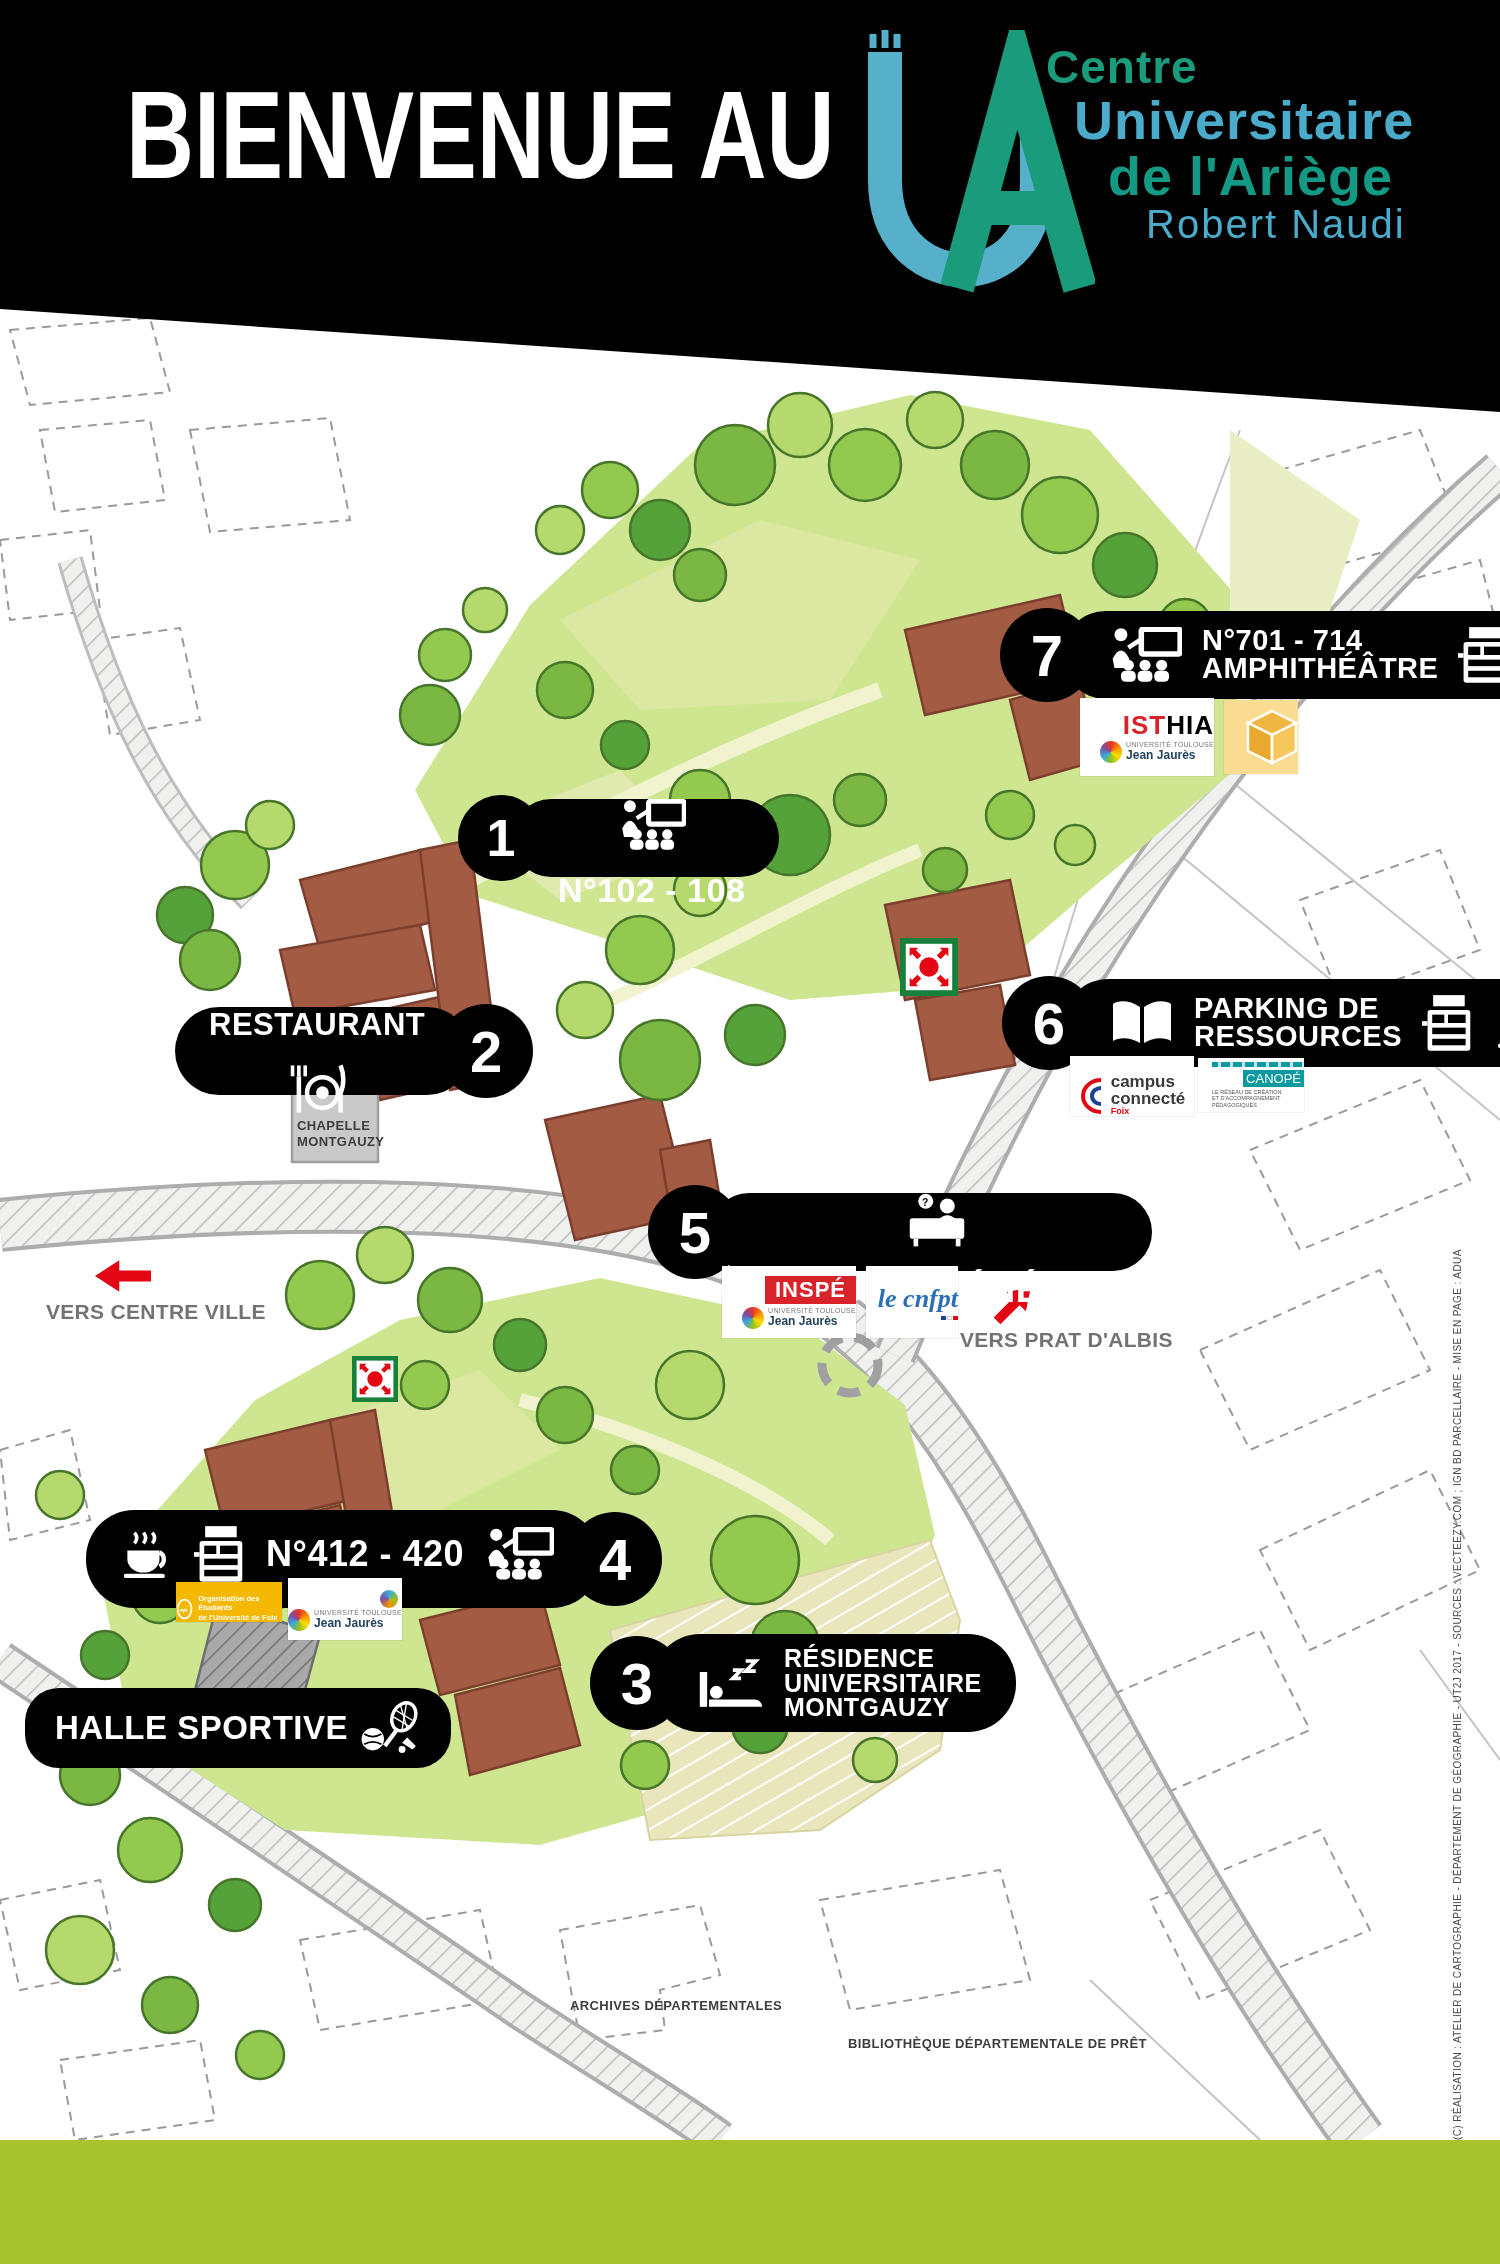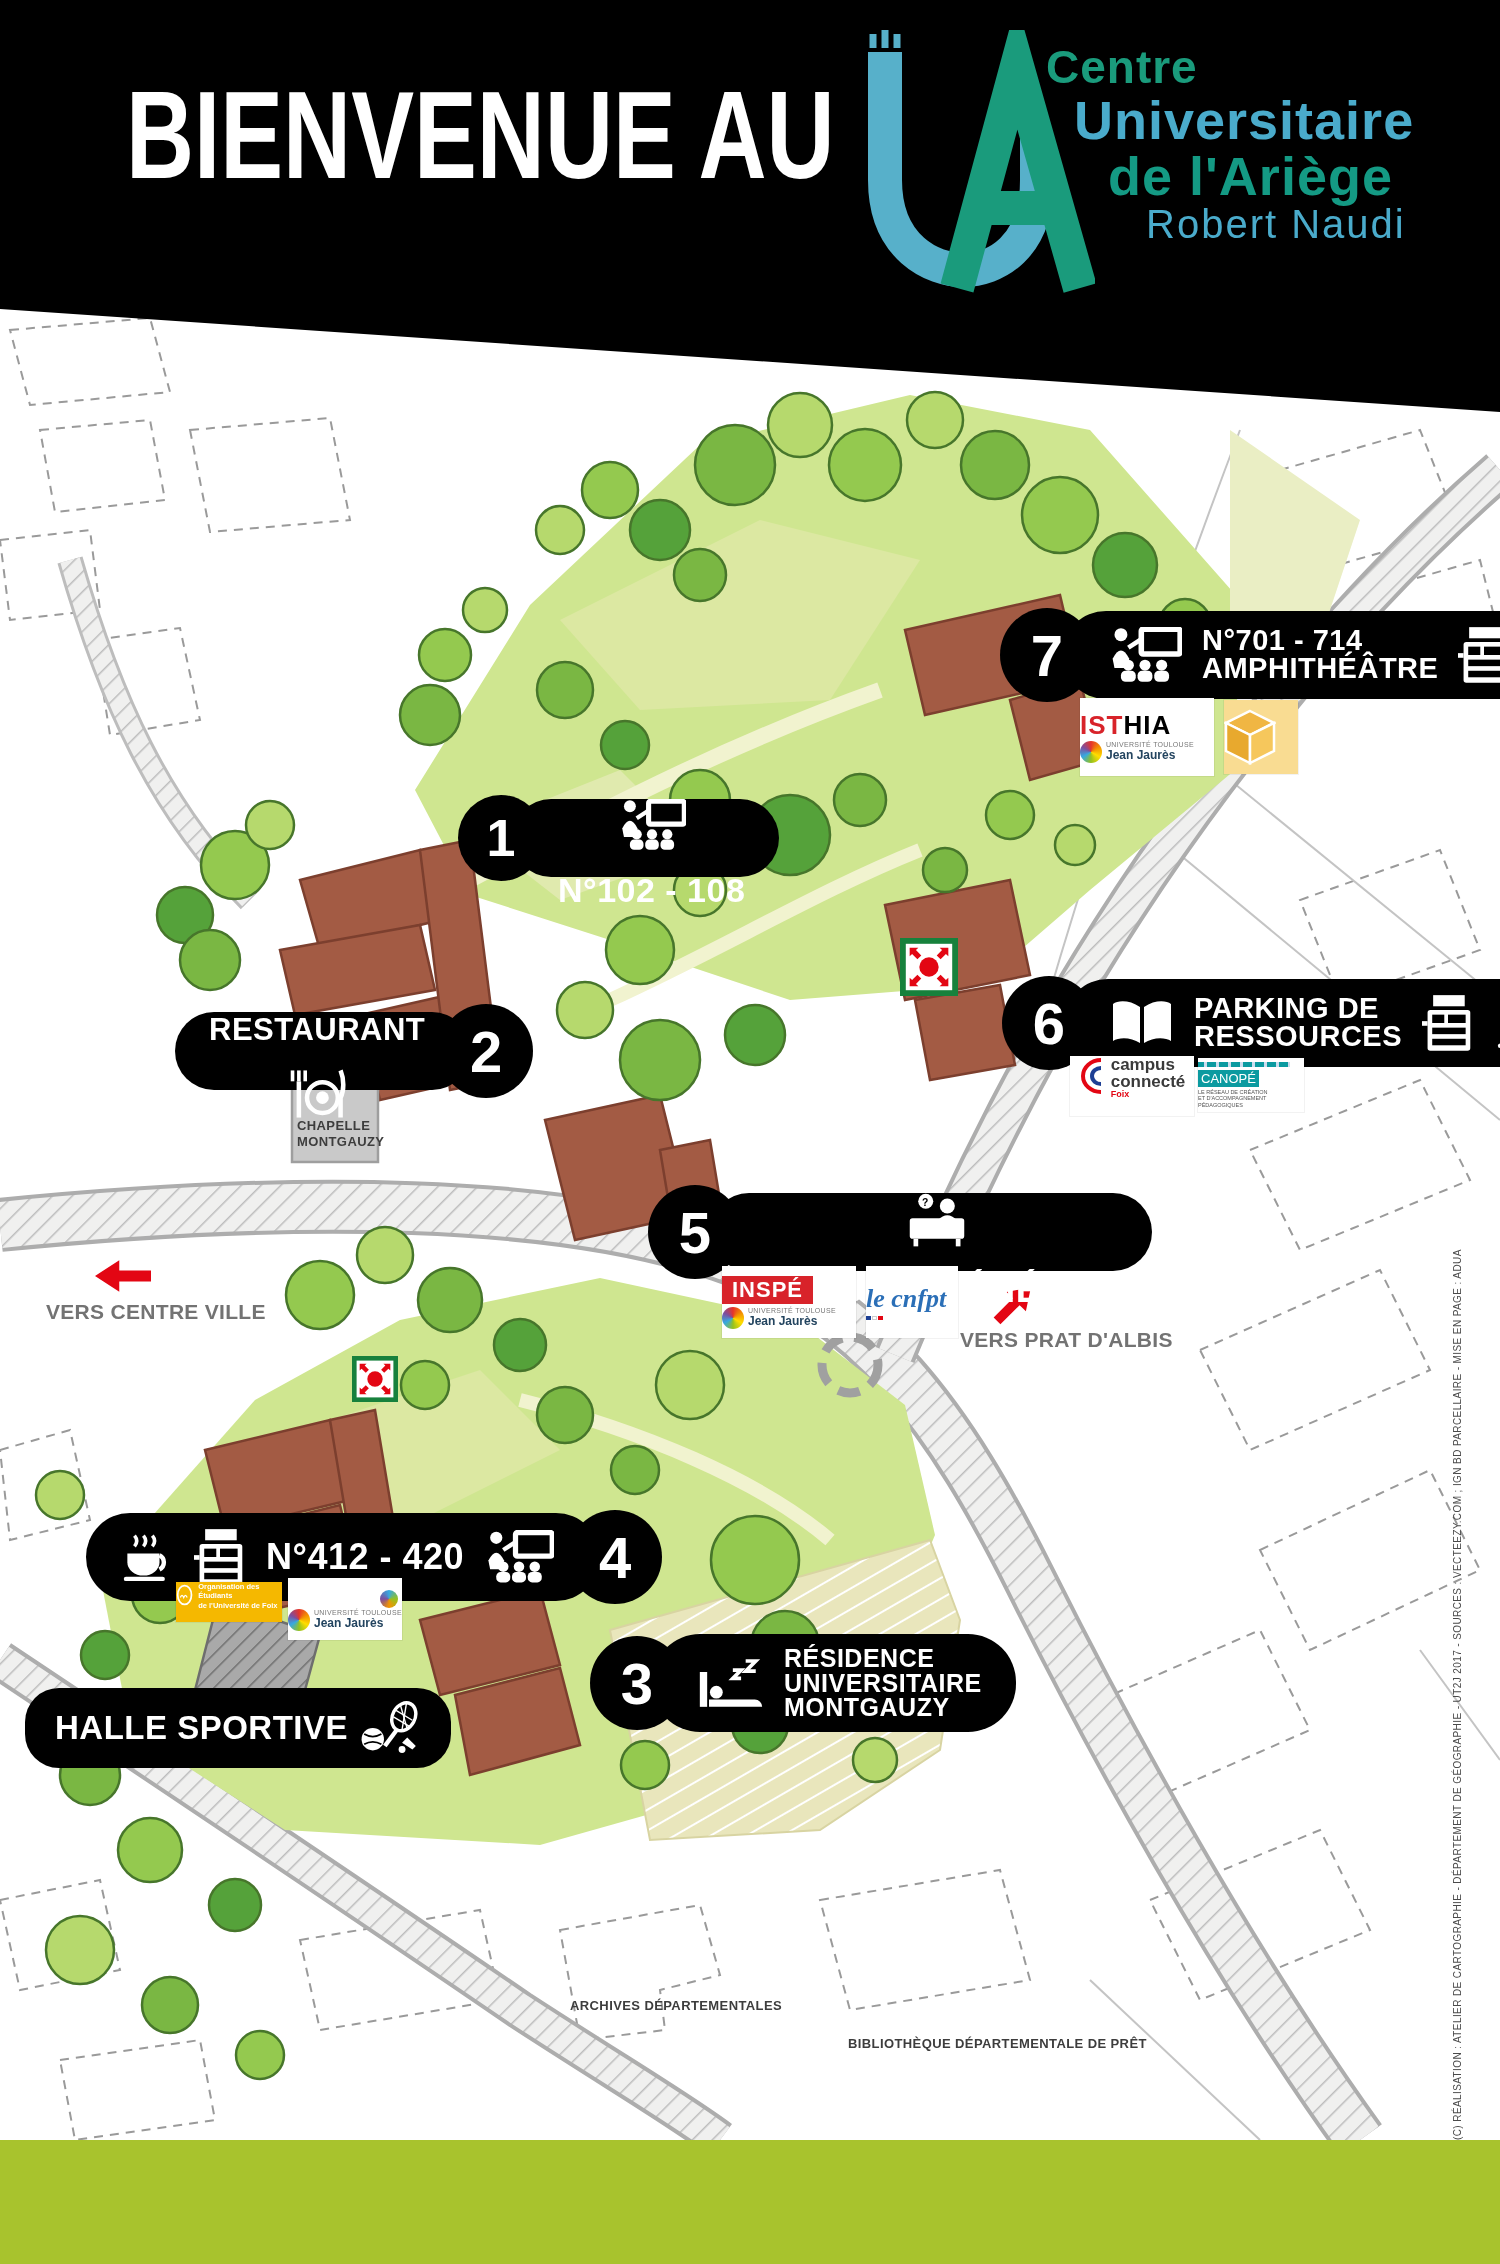--- a/index.html
+++ b/index.html
@@ -22,40 +22,40 @@
   
   .mapsvg{position:absolute;left:0;top:0;z-index:1;}
   
   .badge{position:absolute;display:flex;align-items:center;z-index:5;color:#fff;}
   .badge .num{flex:0 0 auto;width:94px;height:94px;border-radius:50%;background:#000;
               display:flex;align-items:center;justify-content:center;
               font-size:58px;font-weight:bold;margin-right:-32px;z-index:1;}
   .badge.rev .num{order:2;margin-right:0;margin-left:-32px;}
   .badge .pill{display:flex;align-items:center;gap:20px;background:#000;border-radius:48px;
                padding:0 34px 0 46px;height:88px;}
-  .badge.rev .pill{padding:0 46px 0 34px;}
+  .badge.rev .pill{padding:0 46px 10px 34px;}
   .badge .pill.sm{height:78px;flex-direction:column;}
   .badge .pill.t3{height:98px;}
   .blabel{font-weight:bold;white-space:nowrap;letter-spacing:.5px;}
   .one{font-size:36px;}
   .two{font-size:29px;line-height:.95;}
   .three{font-size:25px;line-height:.98;}
   .badge svg{display:block;flex:0 0 auto;}
   .plain-badge{position:absolute;display:flex;align-items:center;gap:11px;background:#000;
                border-radius:40px;padding:0 30px;height:80px;z-index:5;color:#fff;}
   
   .redlbl{position:absolute;color:#737373;font-weight:bold;font-size:21px;white-space:nowrap;
           z-index:4;letter-spacing:.3px;}
   .arrow{position:absolute;z-index:4;}
   
   .maplbl{position:absolute;color:#3d3d3d;font-weight:bold;font-size:13px;z-index:4;
           letter-spacing:.4px;white-space:nowrap;}
   
   .logo{position:absolute;background:#fff;z-index:5;display:flex;flex-direction:column;
-        align-items:flex-start;justify-content:center;box-shadow:0 0 0 1px rgba(0,0,0,.05);}
+        align-items:flex-end;justify-content:center;box-shadow:0 0 0 1px rgba(0,0,0,.05);}
   .swirl{width:22px;height:22px;border-radius:50%;
          background:conic-gradient(#e6332a,#f39200,#ffde00,#95c11f,#36a9e1,#7d4e9e,#e6332a);}
   .tinygray{font-size:7px;color:#777;letter-spacing:.3px;}
   .jj{font-size:12px;color:#23445f;font-weight:bold;}
   .credit{position:absolute;left:1452px;top:1620px;height:520px;z-index:4;color:#4a4a4a;
           font-size:10px;writing-mode:vertical-rl;transform:rotate(180deg);white-space:nowrap;
           letter-spacing:.4px;}
 </style>
 </head>
 <body>

